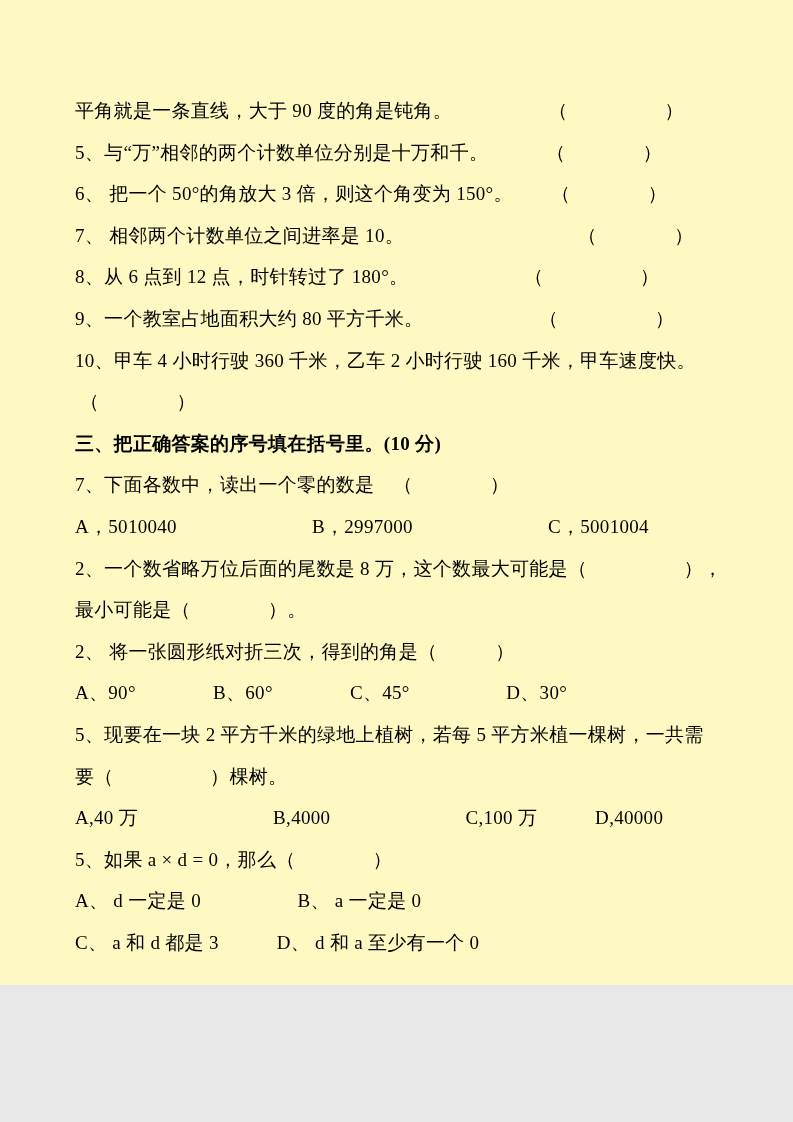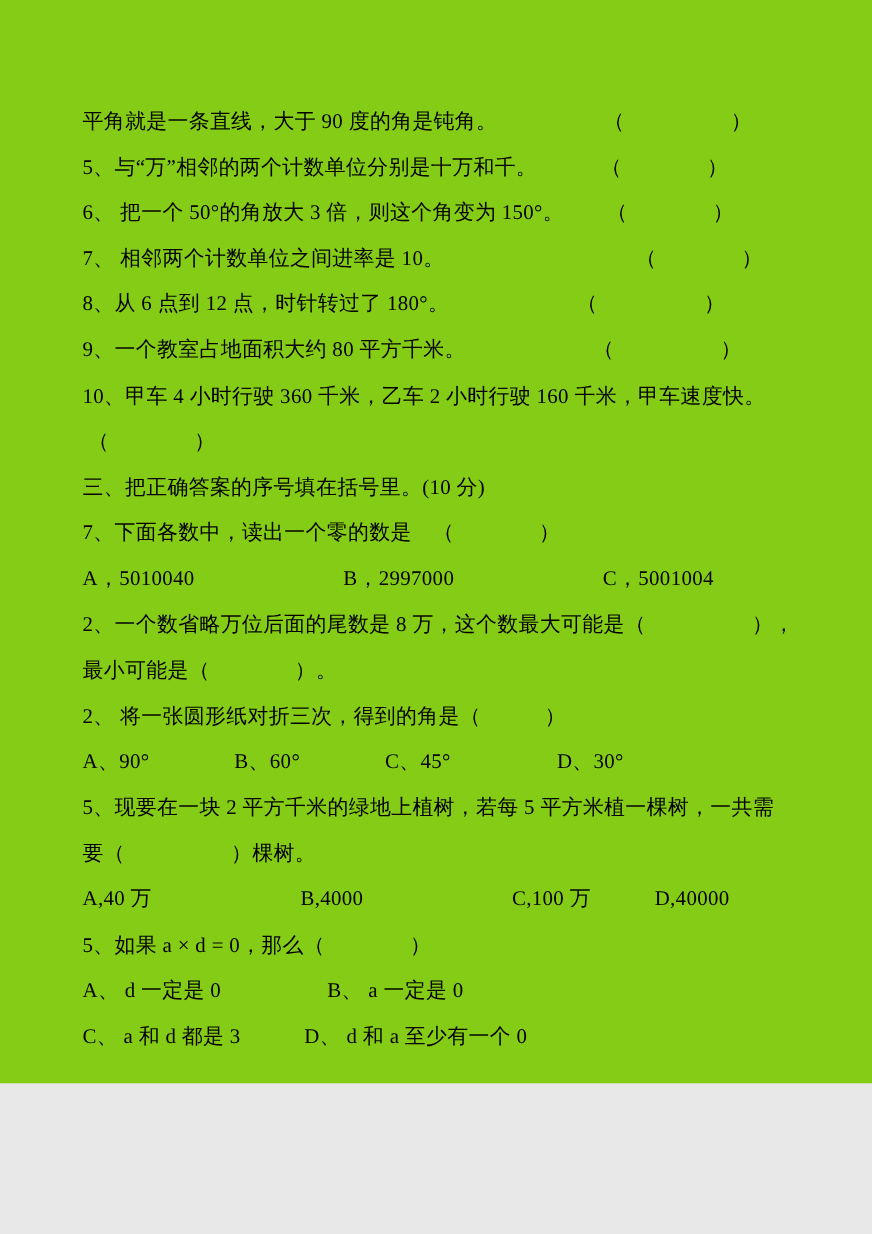--- a/index.html
+++ b/index.html
@@ -4,35 +4,35 @@
 <style>
   html, body {
     margin: 0;
     padding: 0;
     background: #e8e8e8;
   }
   .page {
     width: 793px;
     height: 985px;
     margin: 0 auto;
-    background: #84cc16;
+    background: #fef9c3;
     color: #000000;
     font-family: "Liberation Serif", "DejaVu Serif", serif;
     font-size: 19px;
     box-sizing: border-box;
     padding: 90px 68px 0 75px;
     overflow: hidden;
   }
   .line {
     line-height: 41.6px;
     white-space: pre;
     letter-spacing: 0.3px;
   }
   .line.bold {
-    font-weight: normal;
+    font-weight: bold;
   }
 </style>
 </head>
 <body>
 
 <div class="page">
   <div class="line">平角就是一条直线，大于 90 度的角是钝角。　　　　　（　　　　　）</div>
   <div class="line">5、与“万”相邻的两个计数单位分别是十万和千。　　　（　　　　）</div>
   <div class="line">6、 把一个 50°的角放大 3 倍，则这个角变为 150°。　　（　　　　）</div>
   <div class="line">7、 相邻两个计数单位之间进率是 10。　　　　　　　　　（　　　　）</div>

